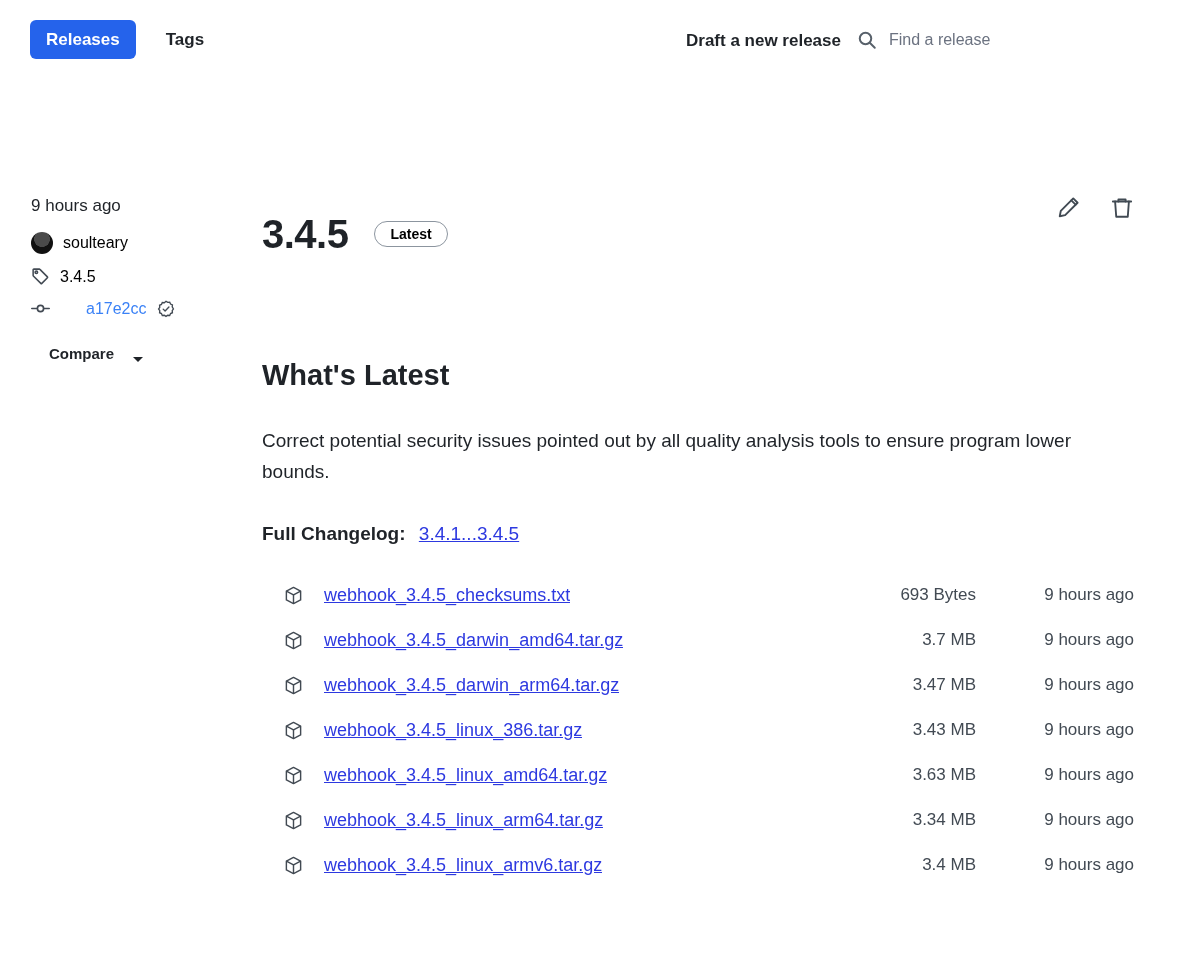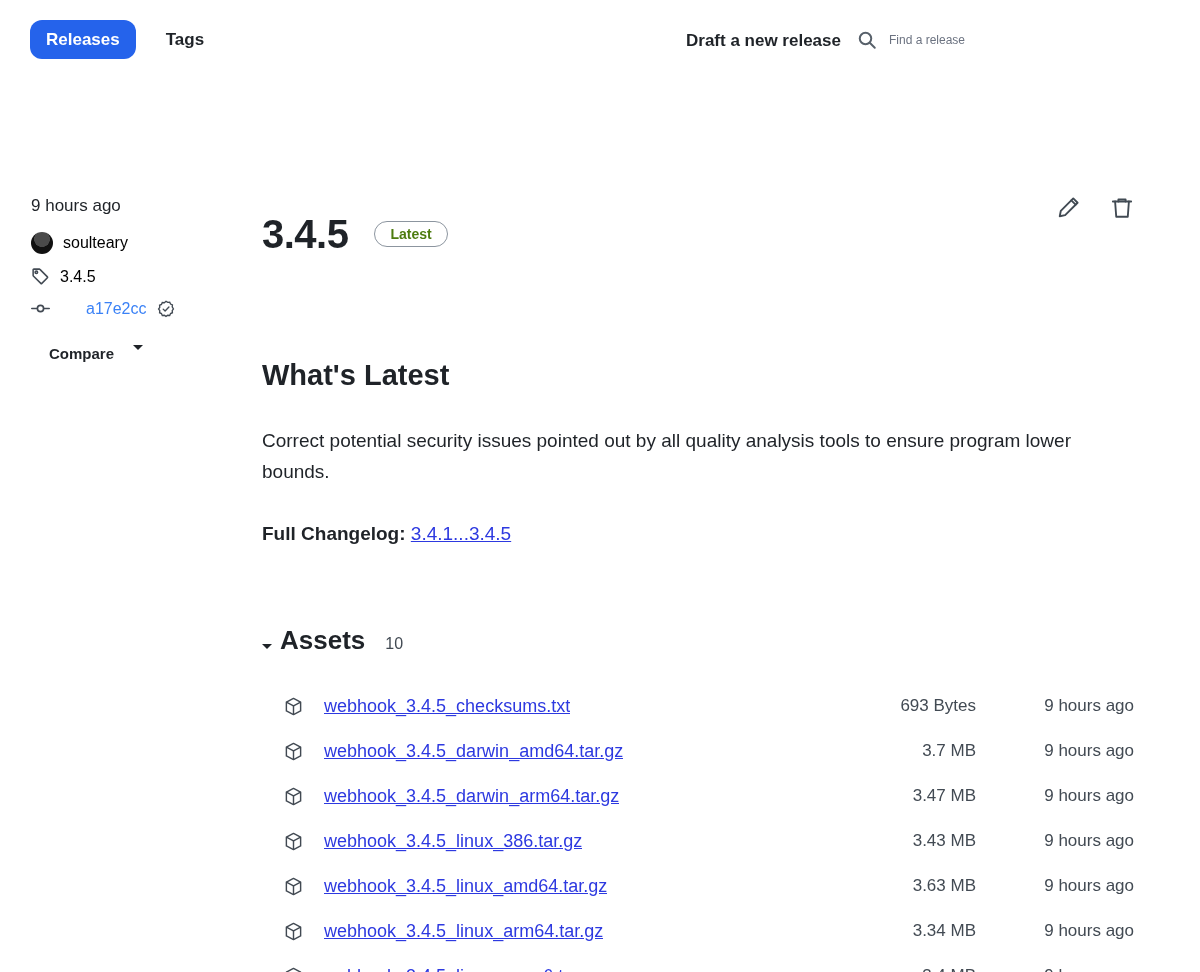--- a/index.html
+++ b/index.html
@@ -13,75 +13,75 @@
   }
   .page { position: relative; width: 1200px; height: 972px; }
 
   
   .topbar {
     position: absolute; top: 20px; left: 0; width: 1200px; height: 48px;
   }
   .tabs { position: absolute; left: 30px; top: 0; display: flex; align-items: center; gap: 14px; }
   .tab {
     font-size: 17px; font-weight: 700; line-height: 1;
-    padding: 11px 16px; border-radius: 12px; text-decoration: none;
+    padding: 11px 16px; border-radius: 6px; text-decoration: none;
     color: #1f2328; background: transparent; cursor: pointer; white-space: nowrap;
   }
   .tab.selected { background: #2563eb; color: #ffffff; }
 
   .topright { position: absolute; left: 686px; top: 10px; display: flex; align-items: center; gap: 16px; }
   .draft-link {
     font-size: 17px; font-weight: 700; color: #1f2328;
     text-decoration: none; white-space: nowrap; cursor: pointer; line-height: 1;
   }
   .findbox { display: flex; align-items: center; gap: 12px; cursor: text; }
-  .findbox .ph { font-size: 12px; color: #6b7280; white-space: nowrap; }
+  .findbox .ph { font-size: 16px; color: #6b7280; white-space: nowrap; }
 
   .icn { display: inline-flex; align-items: center; justify-content: center; }
   .icn svg { display: block; }
 
   
   .meta { position: absolute; left: 31px; top: 196px; width: 215px; }
   .meta-when { font-size: 17px; color: #1f2328; line-height: 1.2; margin-bottom: 16px; white-space: nowrap; }
   .meta-row { display: flex; align-items: center; gap: 10px; margin-bottom: 13px; }
   .avatar {
     width: 22px; height: 22px; border-radius: 50%;
     background: radial-gradient(circle at 50% 32%, #4a4a4a 0 42%, #111 43% 100%);
     flex: none;
   }
   .meta-row .txt { font-size: 16px; color: #000000; white-space: nowrap; }
   .meta-row .txt.muted { color: #3b82f6; margin-left: 26px; }
   .compare-btn {
     margin-top: 14px; margin-left: 18px;
-    display: inline-flex; align-items: flex-start; gap: 19px;
+    display: inline-flex; align-items: flex-end; gap: 19px;
     font-size: 15px; font-weight: 600; color: #1f2328; cursor: pointer;
   }
   .caret-down {
     width: 0; height: 0; border-left: 5px solid transparent; border-right: 5px solid transparent;
     border-top: 5px solid #1f2328;
   }
 
   
   .main { position: absolute; left: 262px; top: 186px; width: 890px; }
 
   .title-row { display: flex; align-items: center; gap: 26px; }
   .rel-title { font-size: 40px; font-weight: 700; letter-spacing: -0.5px; line-height: 1.05; }
   .latest-badge {
-    font-size: 14px; font-weight: 600; color: #4d7c0f;
+    font-size: 14px; font-weight: 600; color: #000000;
     border: 1px solid #8c959f; border-radius: 999px;
     padding: 5px 15px; line-height: 1; white-space: nowrap;
   }
 
   .actions { position: absolute; right: 18px; top: 10px; display: flex; align-items: center; gap: 30px; }
   .action-btn { cursor: pointer; color: #414a53; }
 
   .h2 { font-size: 29px; font-weight: 700; margin: 76px 0 0 0; line-height: 1.2; }
   .para { font-size: 19px; line-height: 1.62; margin: 34px 0 0 0; max-width: 880px; color: #1f2328; }
   .changelog { font-size: 19px; margin: 35px 0 0 0; font-weight: 700; }
-  .changelog a { font-weight: 400; color: #2d39e0; text-decoration: underline; }
+  .changelog a { font-weight: 400; color: #2d39e0; text-decoration: underline; margin-left: 8px; }
 
   
   .assets-head { display: flex; align-items: baseline; gap: 20px; margin: 80px 0 0 0; }
   .assets-toggle { display: flex; align-items: baseline; gap: 8px; cursor: pointer; }
   .assets-title { font-size: 26px; font-weight: 700; }
   .assets-count { font-size: 16px; color: #424a53; }
 
   .asset-list { margin: 28px 0 0 0; padding: 0; list-style: none; }
   .asset-row {
     display: flex; align-items: center; height: 45px; padding: 0 8px 0 22px;
@@ -191,27 +191,20 @@
 
     <h2 class="h2">What's Latest</h2>
 
     <p class="para">Correct potential security issues pointed out by all quality analysis tools to ensure program lower bounds.</p>
 
     <p class="changelog">
       <span>Full Changelog:</span>
       <a href="#">3.4.1...3.4.5</a>
     </p>
 
-    <div class="assets-head">
-      <span class="assets-toggle">
-        <span class="caret-down"></span>
-        <span class="assets-title">Assets</span>
-      </span>
-      <span class="assets-count">10</span>
-    </div>
 
     <ul class="asset-list">
       <li class="asset-row">
         <span class="asset-name">
           <span class="icn pkg">
             <svg width="19" height="19" viewBox="0 0 16 16" fill="none" stroke="#424a53" stroke-width="1.2" stroke-linejoin="round">
               <path d="M8 1.2l6 3.1v7.4L8 14.8 2 11.7V4.3L8 1.2Z"></path>
               <path d="M2 4.3l6 3.1 6-3.1"></path>
                 <line x1="8" y1="7.4" x2="8" y2="14.8"></line>
             </svg>

